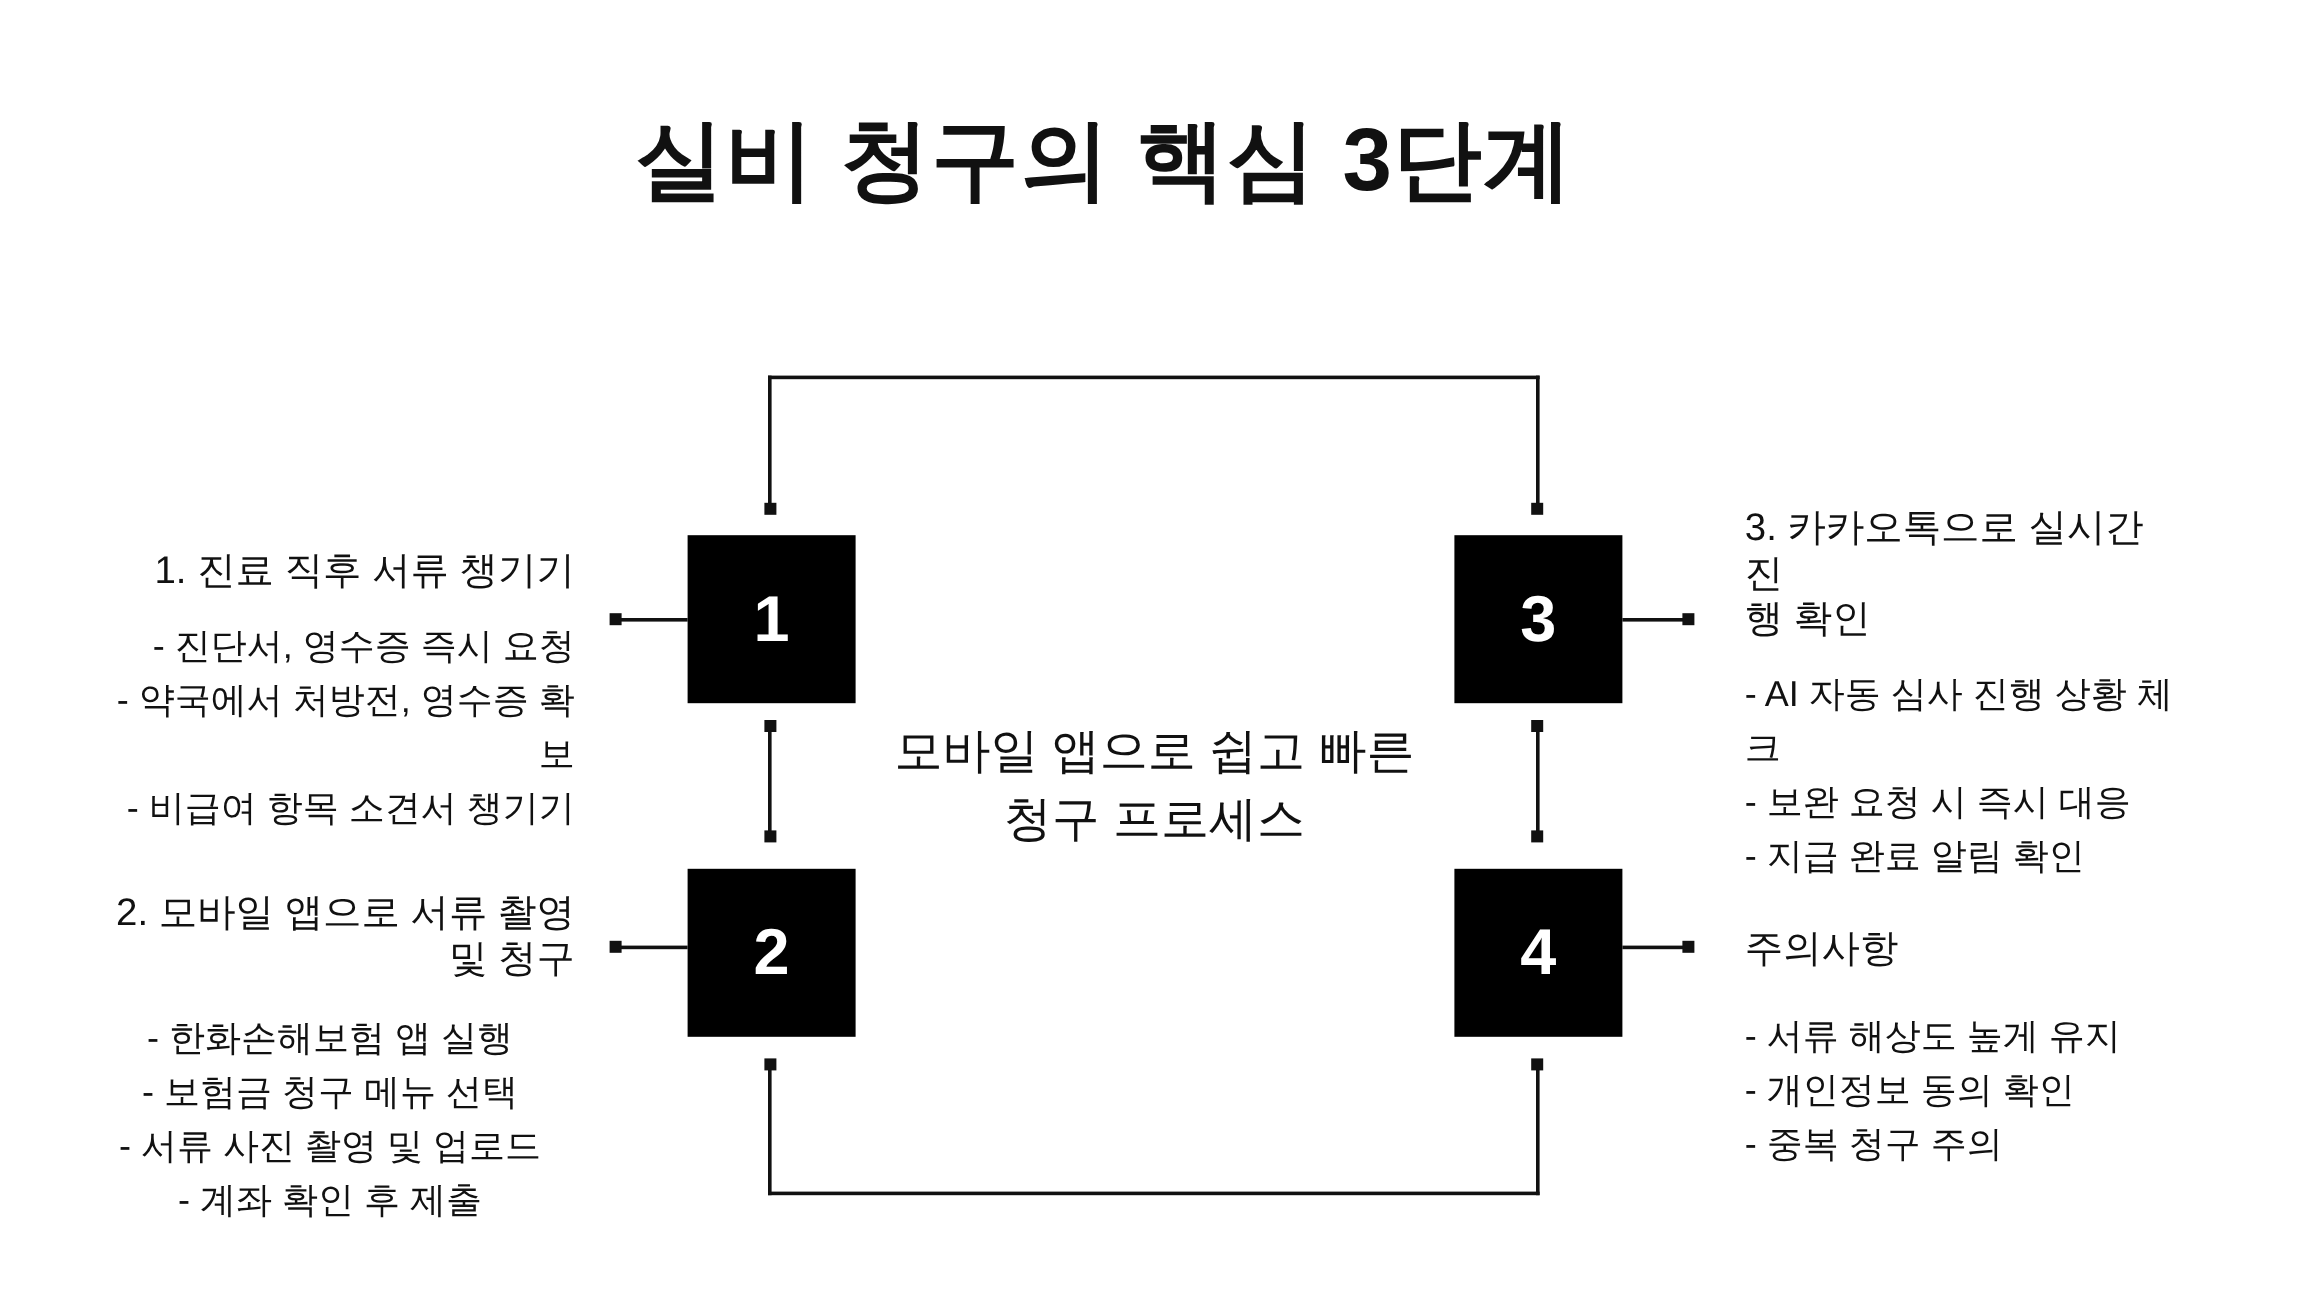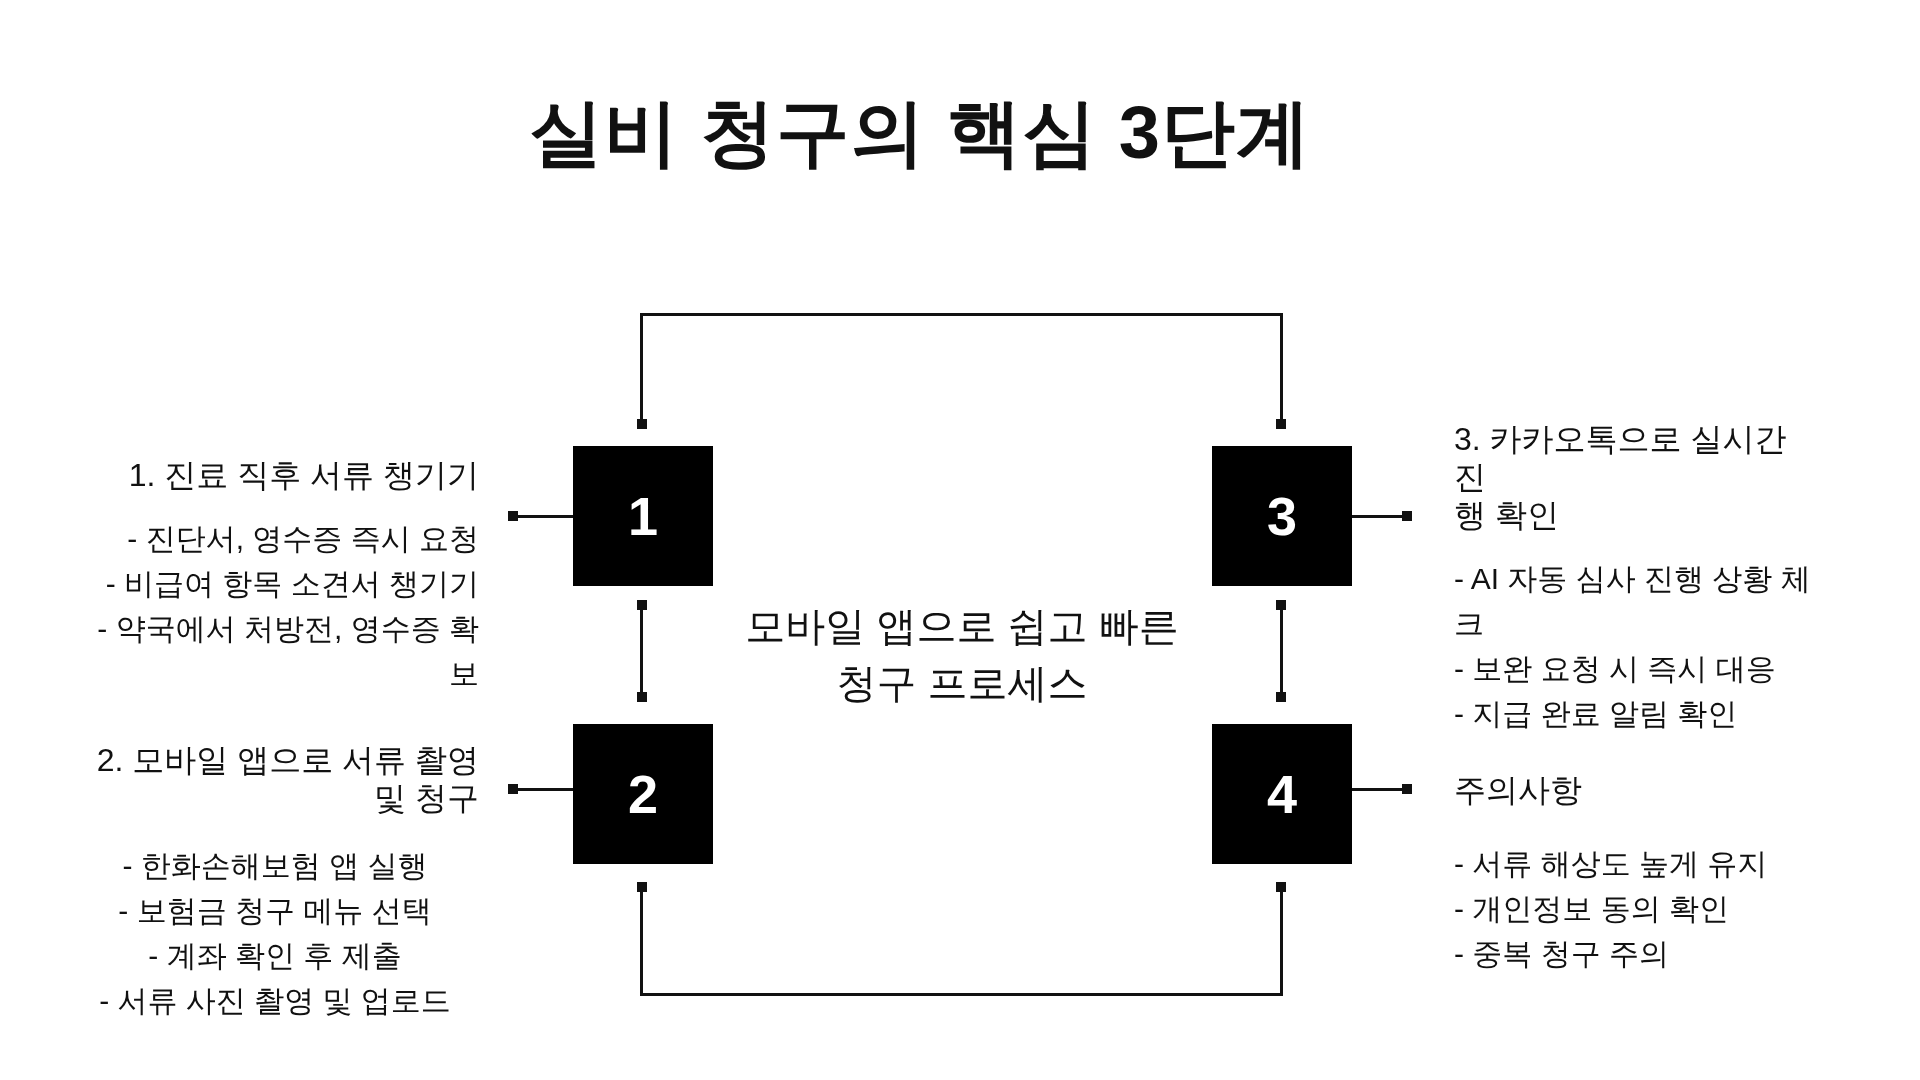--- a/index.html
+++ b/index.html
@@ -93,32 +93,32 @@
   <div class="center-text">
     <div>모바일 앱으로 쉽고 빠른</div>
     <div>청구 프로세스</div>
   </div>
 
   <div class="col col-left">
     <div class="sec sec-step1">
       <p class="heading">1. 진료 직후 서류 챙기기</p>
       <ul>
         <li>- 진단서, 영수증 즉시 요청</li>
+        <li>- 약국에서 처방전, 영수증 확보</li>
         <li>- 비급여 항목 소견서 챙기기</li>
-        <li>- 약국에서 처방전, 영수증 확보</li>
       </ul>
     </div>
     <div class="sec sec-step2">
       <p class="heading"><span>2. 모바일 앱으로 서류 촬영</span><br>
       <span>및 청구</span></p>
       <ul>
         <li>- 한화손해보험 앱 실행</li>
         <li>- 보험금 청구 메뉴 선택</li>
+        <li>- 서류 사진 촬영 및 업로드</li>
         <li>- 계좌 확인 후 제출</li>
-        <li>- 서류 사진 촬영 및 업로드</li>
       </ul>
     </div>
   </div>
 
   <div class="col col-right">
     <div class="sec sec-step3">
       <p class="heading"><span>3. 카카오톡으로 실시간 진</span><br>
       <span>행 확인</span></p>
       <ul>
         <li>- AI 자동 심사 진행 상황 체크</li>

